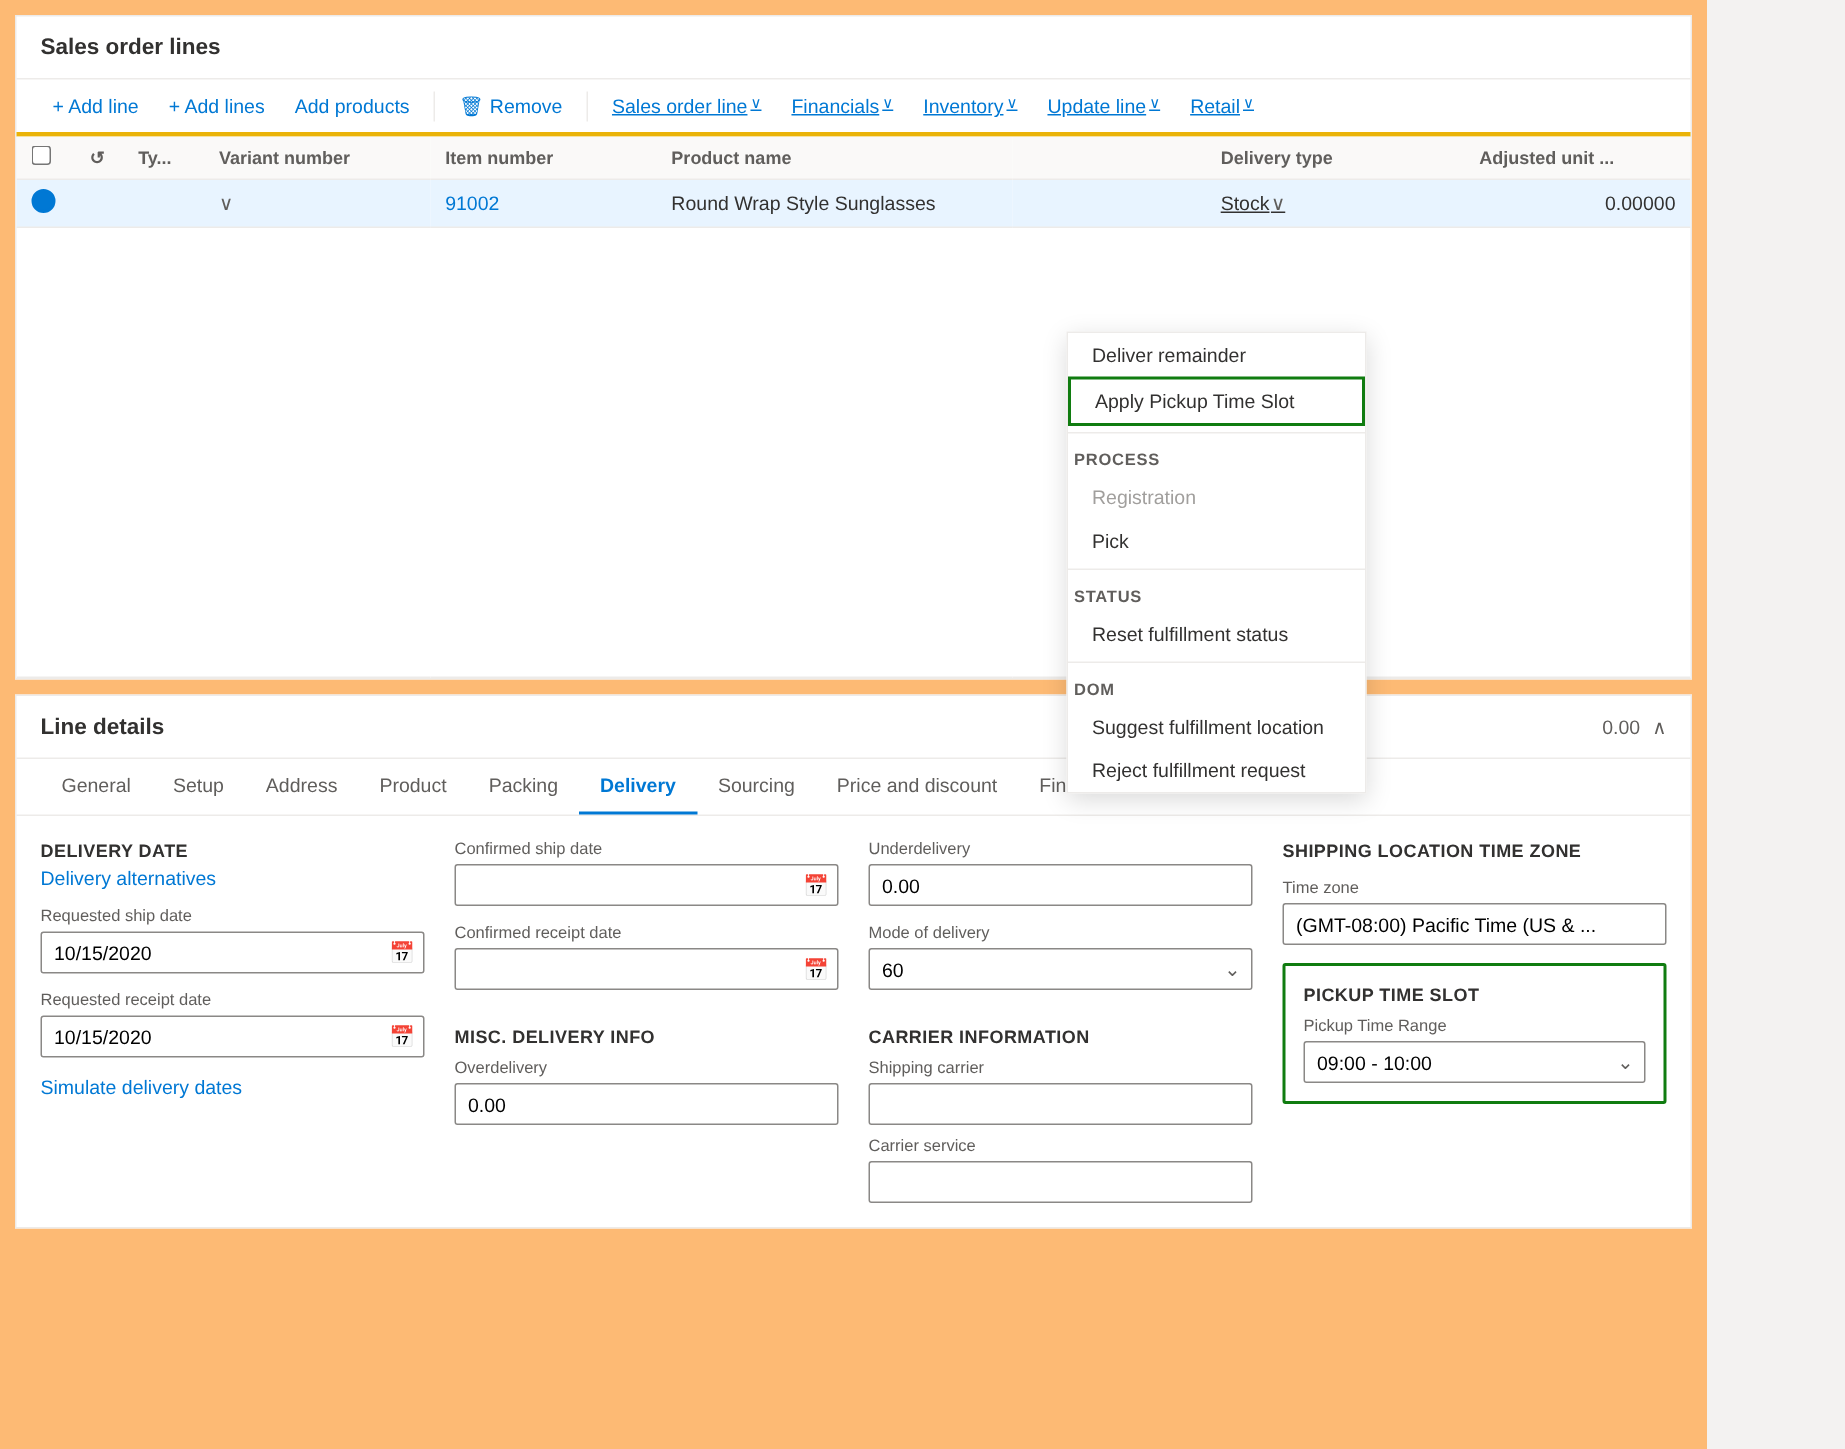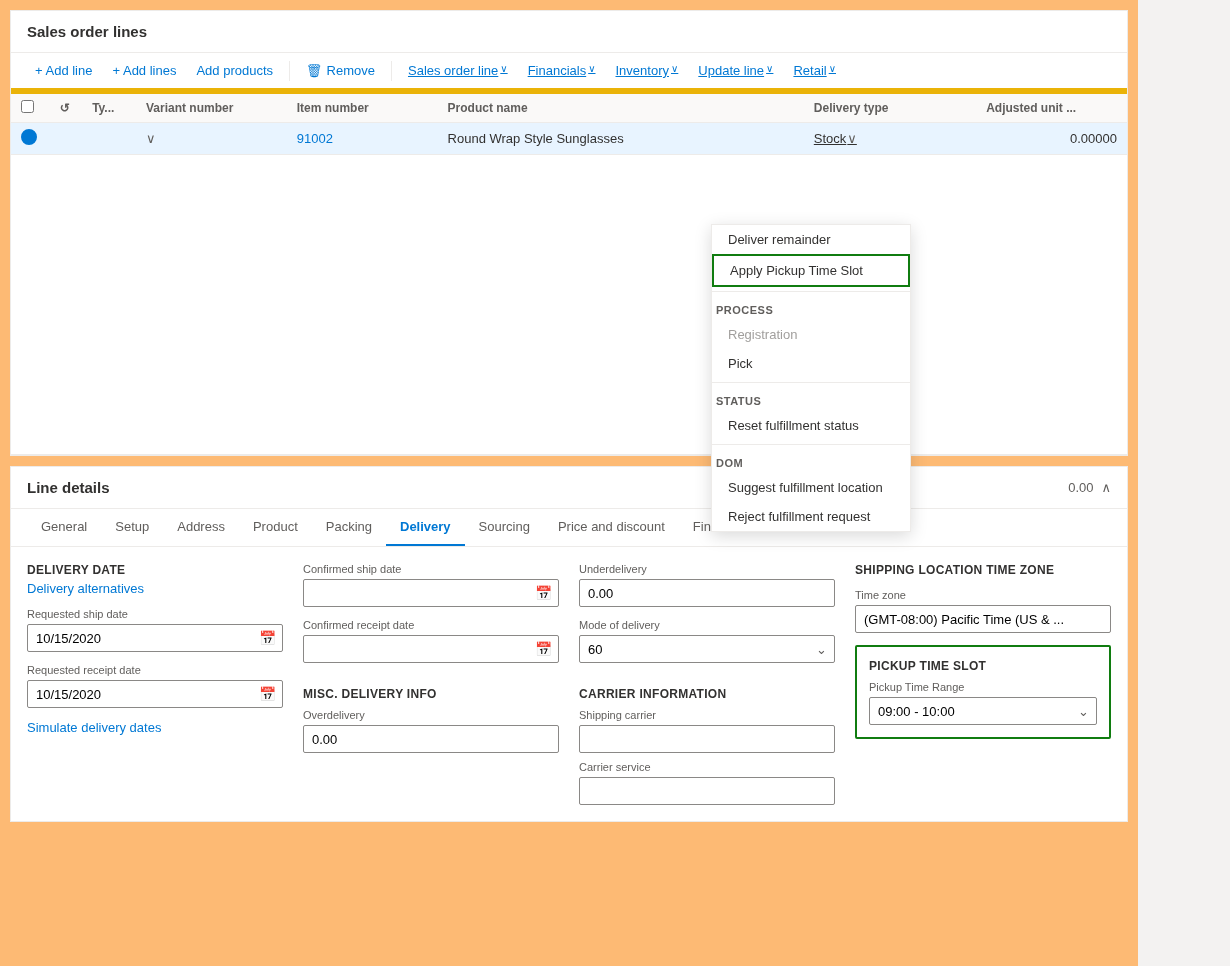--- a/index.html
+++ b/index.html
@@ -6,21 +6,21 @@
     body { font-family: 'Segoe UI', Arial, sans-serif; font-size: 13px; background: #f3f2f1; color: #323130; }
 
     .page-container { width: 1138px; min-height: 966px; background: #fdba74; padding: 10px; }
 
     
     .section-card { background: #fff; border: 1px solid #edebe9; margin-bottom: 10px; }
     .section-header { padding: 12px 16px; border-bottom: 1px solid #edebe9; }
     .section-title { font-size: 15px; font-weight: 600; color: #323130; }
 
     
-    .toolbar { display: flex; align-items: center; padding: 6px 16px; gap: 4px; border-bottom: 6px solid #eab308; flex-wrap: wrap; }
+    .toolbar { display: flex; align-items: center; padding: 6px 16px; gap: 4px; border-bottom: 3px solid #eab308; flex-wrap: wrap; }
     .toolbar-btn { display: flex; align-items: center; gap: 4px; padding: 4px 8px; border: none; background: transparent; color: #0078d4; cursor: pointer; font-size: 13px; border-radius: 2px; white-space: nowrap; }
     .toolbar-separator { width: 1px; height: 20px; background: #edebe9; margin: 0 4px; }
     .toolbar-btn-with-chevron { display: flex; align-items: flex-start; gap: 2px; text-decoration: underline; }
 
     
     .table-container { overflow-x: auto; }
     table { width: 100%; border-collapse: collapse; }
     th { background: #faf9f8; padding: 6px 10px; text-align: left; font-weight: 600; font-size: 12px; color: #605e5c; border-bottom: 1px solid #edebe9; white-space: nowrap; }
     td { padding: 6px 10px; border-bottom: 1px solid #edebe9; font-size: 13px; vertical-align: middle; }
     tr.selected td { background: #e8f4ff; }

